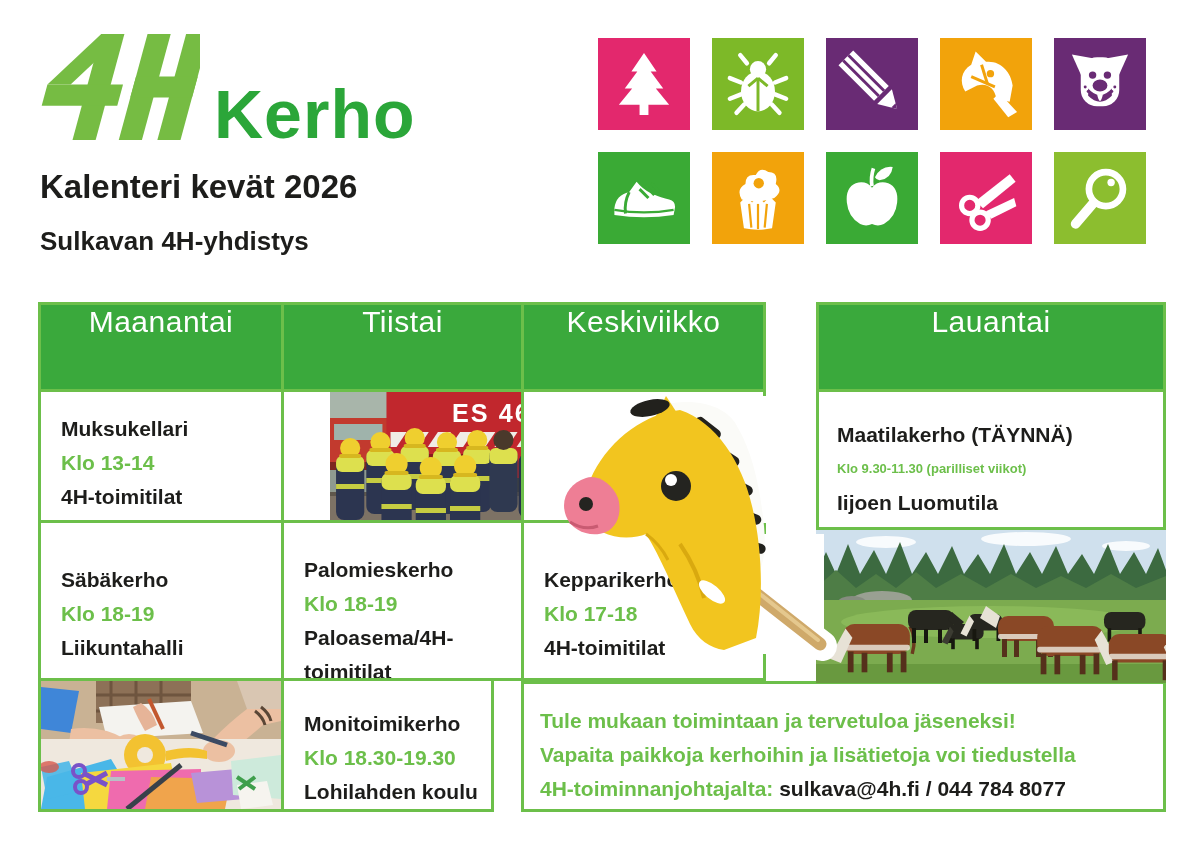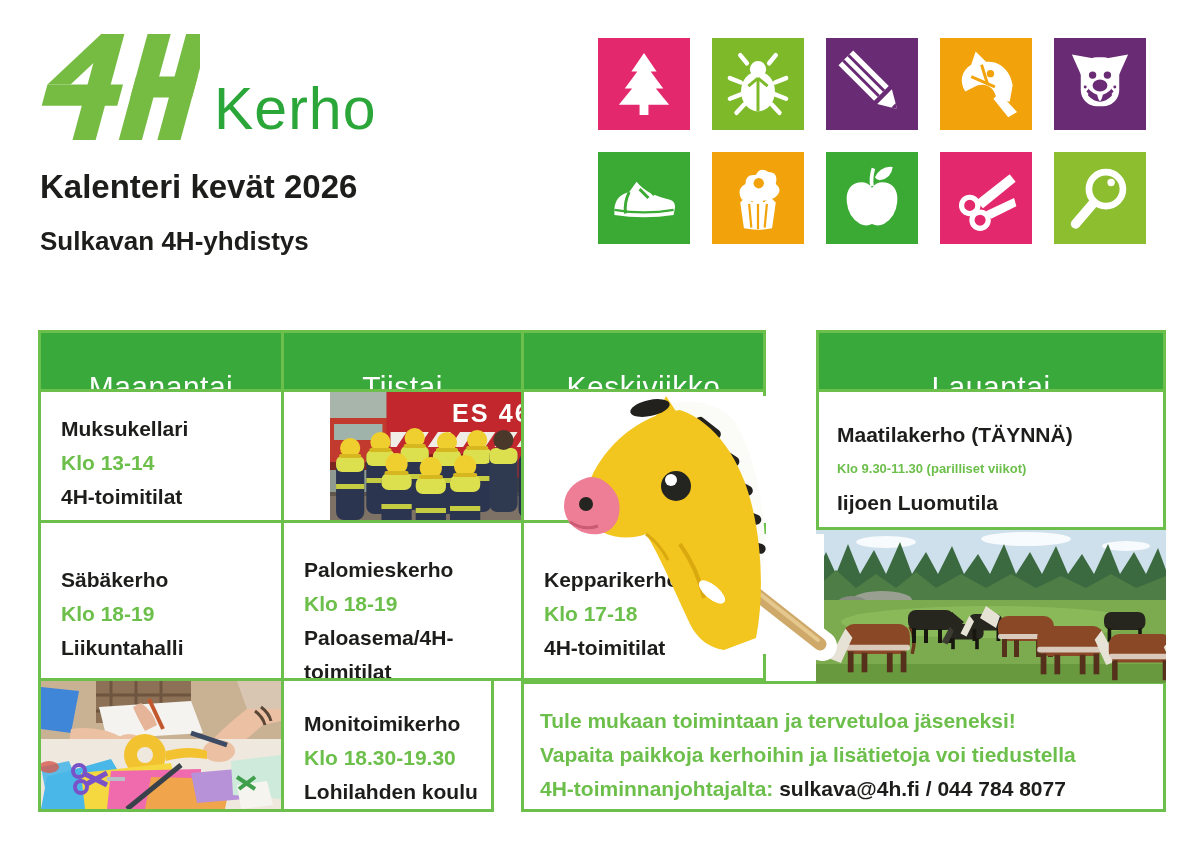--- a/index.html
+++ b/index.html
@@ -2,39 +2,39 @@
 <html><head>
 <meta charset="utf-8">
 <style>
   html,body{margin:0;padding:0;background:#fff;}
   .page{position:relative;width:1200px;height:848px;background:#ffffff;overflow:hidden;
         font-family:"Liberation Sans","DejaVu Sans",sans-serif;}
   .abs{position:absolute;}
 
   
   .logo-4h{left:38px;top:34px;width:162px;height:106px;}
-  .logo-kerho{left:214px;top:80px;font-size:59px;font-weight:400;color:#2BA639;line-height:1;letter-spacing:1px;}
+  .logo-kerho{left:214px;top:80px;font-size:68px;font-weight:700;color:#2BA639;line-height:1;letter-spacing:1px;}
   .sub1{left:40px;top:168px;font-size:33px;font-weight:700;color:#1D1D1B;}
   .sub2{left:40px;top:226px;font-size:26px;font-weight:700;color:#1D1D1B;}
 
   
   .tiles{left:598px;top:38px;display:grid;grid-template-columns:repeat(5,92px);grid-auto-rows:92px;gap:22px;}
   .tile{display:flex;align-items:center;justify-content:center;}
   .tile svg{width:74px;height:74px;display:block;}
   .bg-pink{background:#E3286D;--bg:#E3286D;}
   .bg-yellowgreen{background:#7DB928;--bg:#7DB928;}
   .bg-purple{background:#692B74;--bg:#692B74;}
   .bg-orange{background:#F2A30B;--bg:#F2A30B;}
   .bg-green{background:#3AAA35;--bg:#3AAA35;}
   .bg-lightgreen{background:#8CBE2F;--bg:#8CBE2F;}
 
   
   .day-cell{top:302px;height:114px;background:#3AA93C;border:3px solid #6CBF4A;box-sizing:border-box;
-            display:flex;align-items:center;justify-content:center;color:#fff;font-size:30px;
-            font-weight:400;letter-spacing:.5px;margin-top:28px;}
+            display:flex;justify-content:center;color:#fff;font-size:30px;
+            font-weight:400;letter-spacing:.5px;}
   .body-cell{background:#fff;border:3px solid #6CBF4A;box-sizing:border-box;}
   .club-text{padding:0 5px 0 20px;font-size:21px;line-height:34px;font-weight:700;}
   .club-title{display:block;color:#1D1D1B;}
   .club-time{display:block;color:#6CBF4A;white-space:nowrap;}
   .club-place{display:block;color:#1D1D1B;}
   .photo-cell{padding:0;overflow:hidden;}
   .photo-cell svg{display:block;width:100%;height:100%;}
   .cow-photo{z-index:1;}
   .cow-photo svg{display:block;width:100%;height:100%;}
   .horse-overlay{left:540px;top:394px;width:300px;height:310px;z-index:6;pointer-events:none;}

